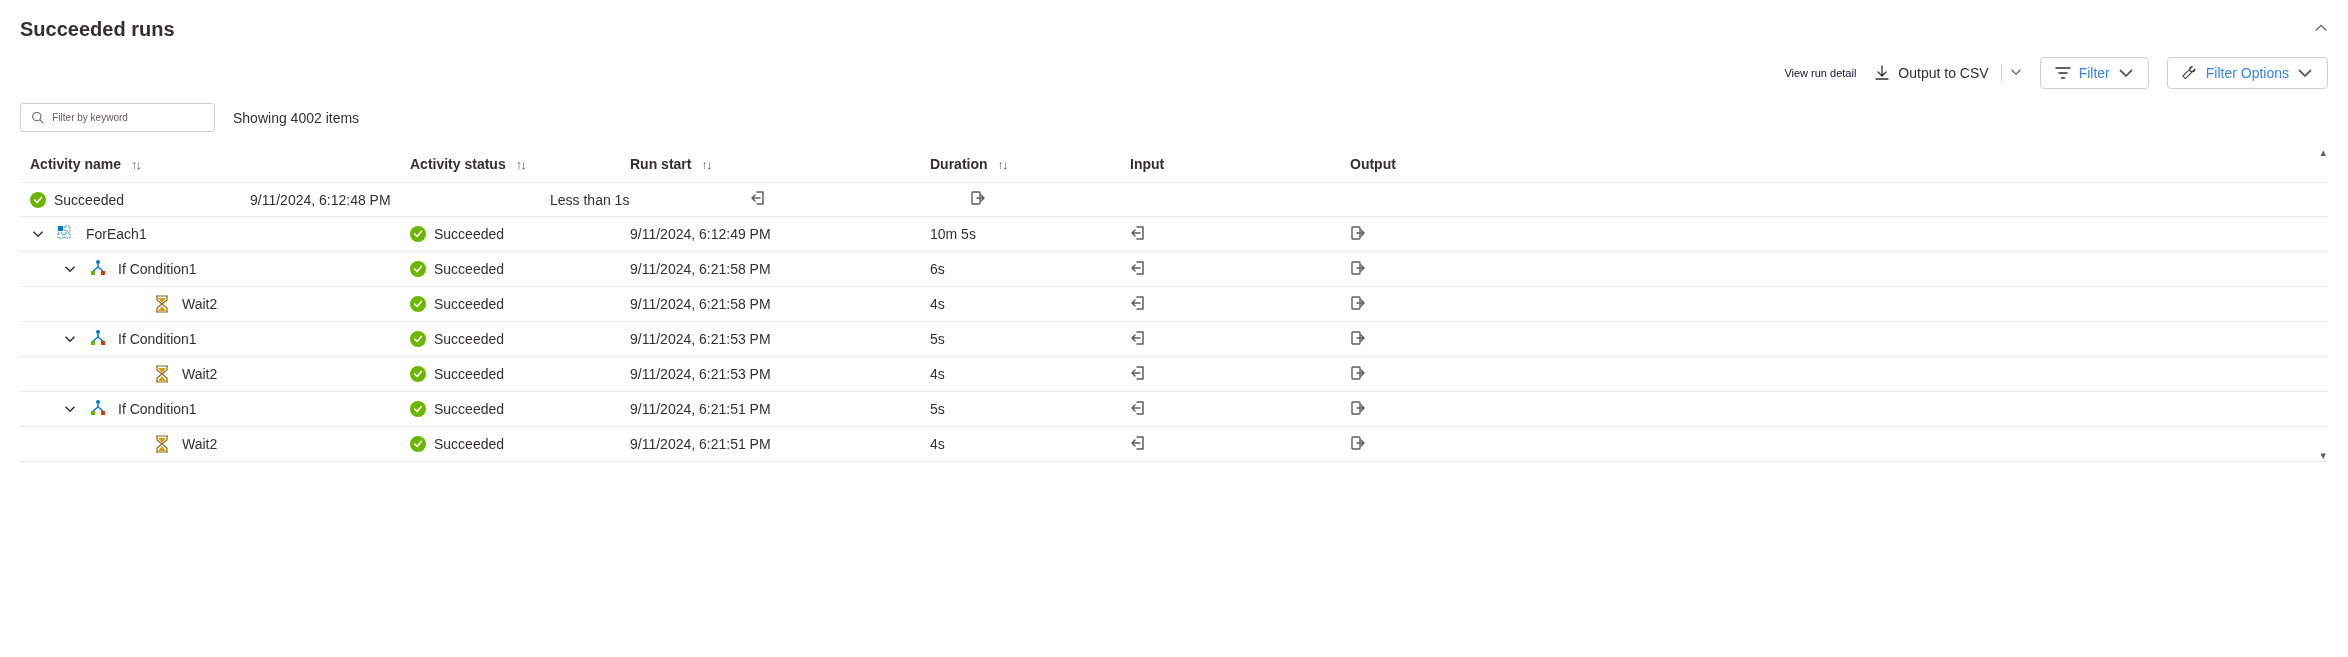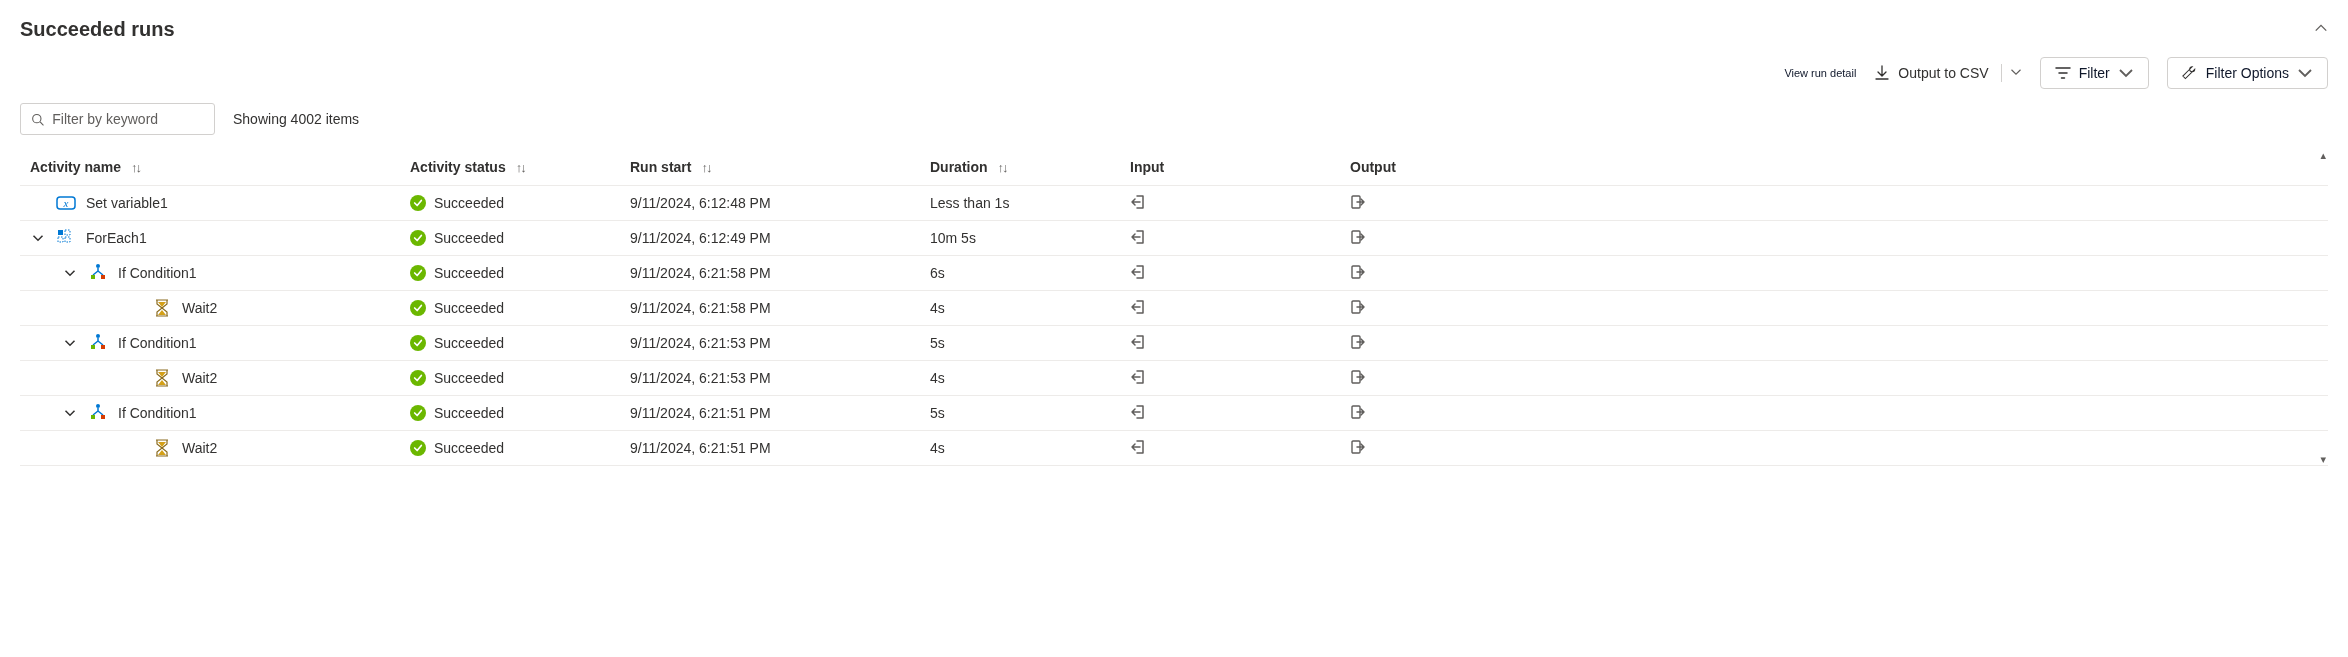--- a/index.html
+++ b/index.html
@@ -62,21 +62,21 @@
   }
   .btn {
     display: inline-flex;
     align-items: center;
     gap: 8px;
     border: 1px solid #d2d0ce;
     border-radius: 4px;
     background: #fff;
     padding: 7px 14px;
     font-size: 14px;
-    color: #0f172a;
+    color: #3b82f6;
     cursor: pointer;
     text-align: center;
   }
   .btn svg { width: 16px; height: 16px; }
   .filter-row {
     display: flex;
     align-items: center;
     gap: 18px;
     margin-bottom: 14px;
   }
@@ -85,21 +85,21 @@
     align-items: center;
     gap: 6px;
     border: 1px solid #d2d0ce;
     border-radius: 3px;
     padding: 6px 10px;
     width: 195px;
   }
   .search-box input {
     border: none;
     outline: none;
-    font-size: 14px;
+    font-size: 10px;
     width: 100%;
     color: #a16207;
   }
   .search-box input::placeholder { color: #605e5c; }
   .item-count { color: #323130; }
   
   .table {
     width: 100%;
   }
   .thead {
@@ -266,31 +266,20 @@
     <div class="col-input">
       <span>Input</span>
     </div>
     <div class="col-output">
       <span>Output</span>
     </div>
   </div>
 
   <div class="tbody" id="tbody">
         <div class="row">
-          <div class="col-name">
-            <div class="name-cell indent-1">
-              <span class="expand-placeholder"></span>
-              <span class="act-icon">
-                <svg width="20" height="20" viewBox="0 0 20 20">
-                  <use href="#icon-variable"></use>
-                </svg>
-              </span>
-              <span>Set variable1</span>
-            </div>
-          </div>
           <div class="col-status">
             <div class="status-cell">
               <span class="status-succ">
                 <svg viewBox="0 0 12 12">
                   <path d="M2 6 L5 9 L10 3" stroke="#fff" stroke-width="2" fill="none" stroke-linecap="round" stroke-linejoin="round"></path>
                 </svg>
               </span>
               <span>Succeeded</span>
             </div>
           </div>

